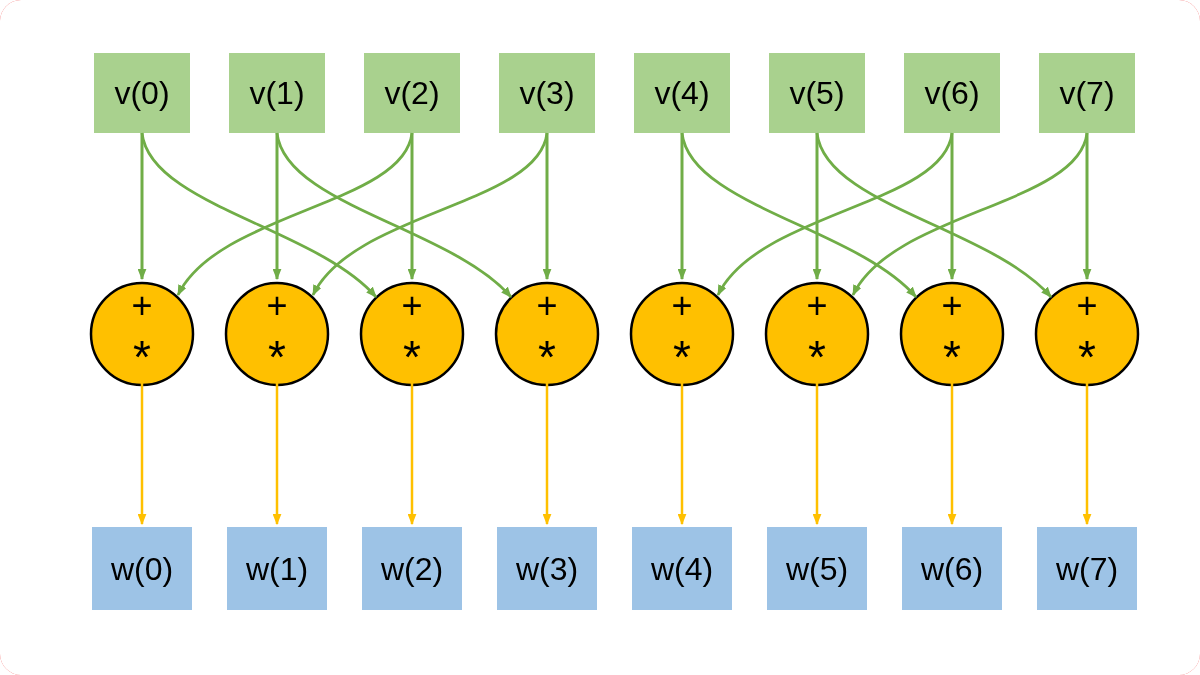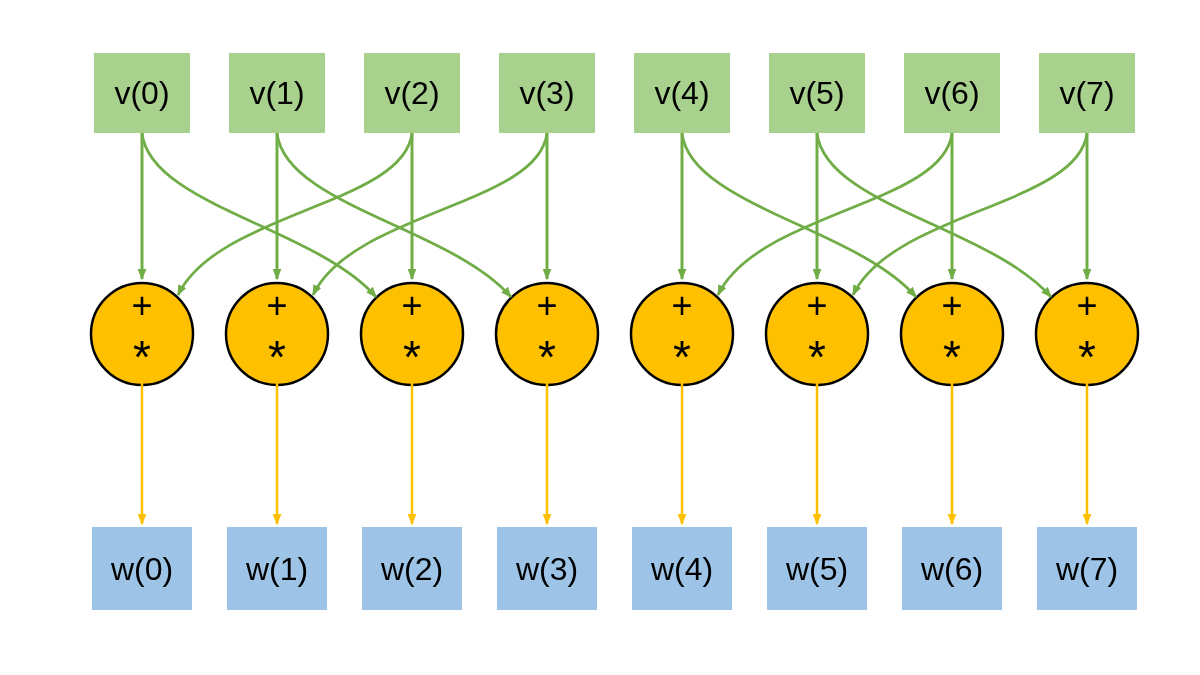--- a/index.html
+++ b/index.html
@@ -2,20 +2,21 @@
 <html><head>
 <meta charset="utf-8">
 <style>
   html, body { margin: 0; padding: 0; background: #ffffff; }
   .stage {
     position: relative;
     width: 1200px;
     height: 675px;
     background: #ef4444;
     overflow: hidden;
+    border-radius: 21px;
   }
   svg { display: block; }
   text {
     font-family: "Liberation Sans", sans-serif;
     fill: #000000;
   }
 </style>
 </head>
 <body>
 

